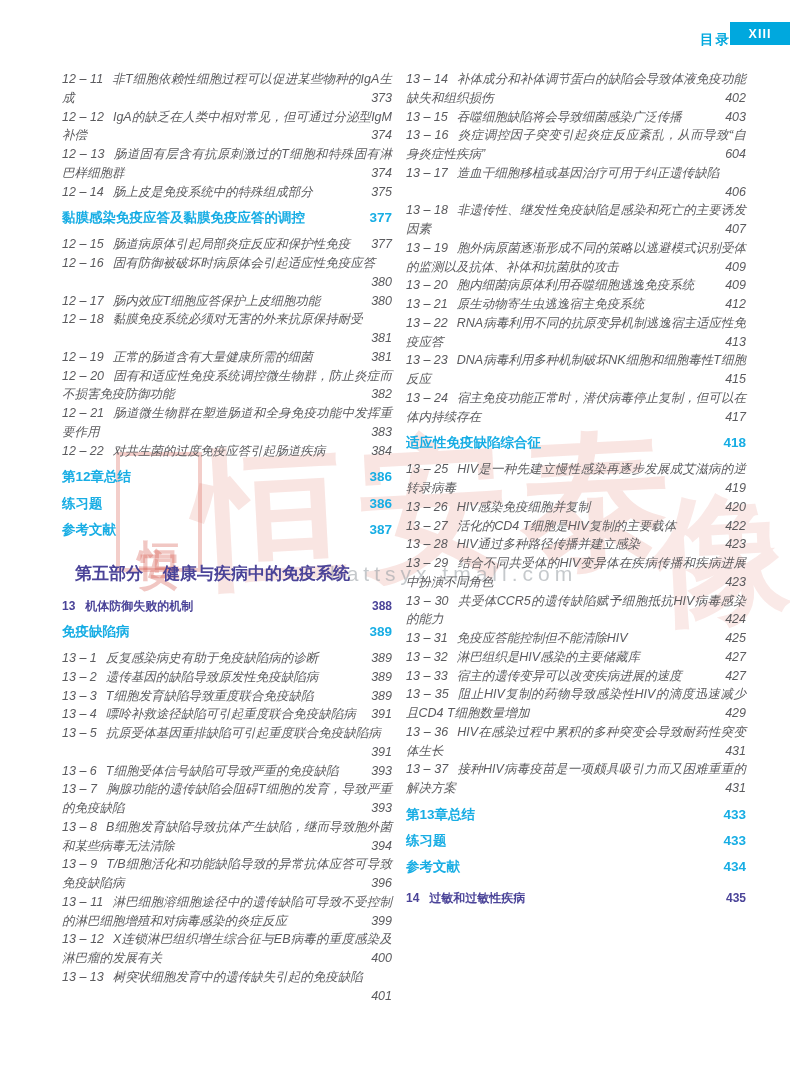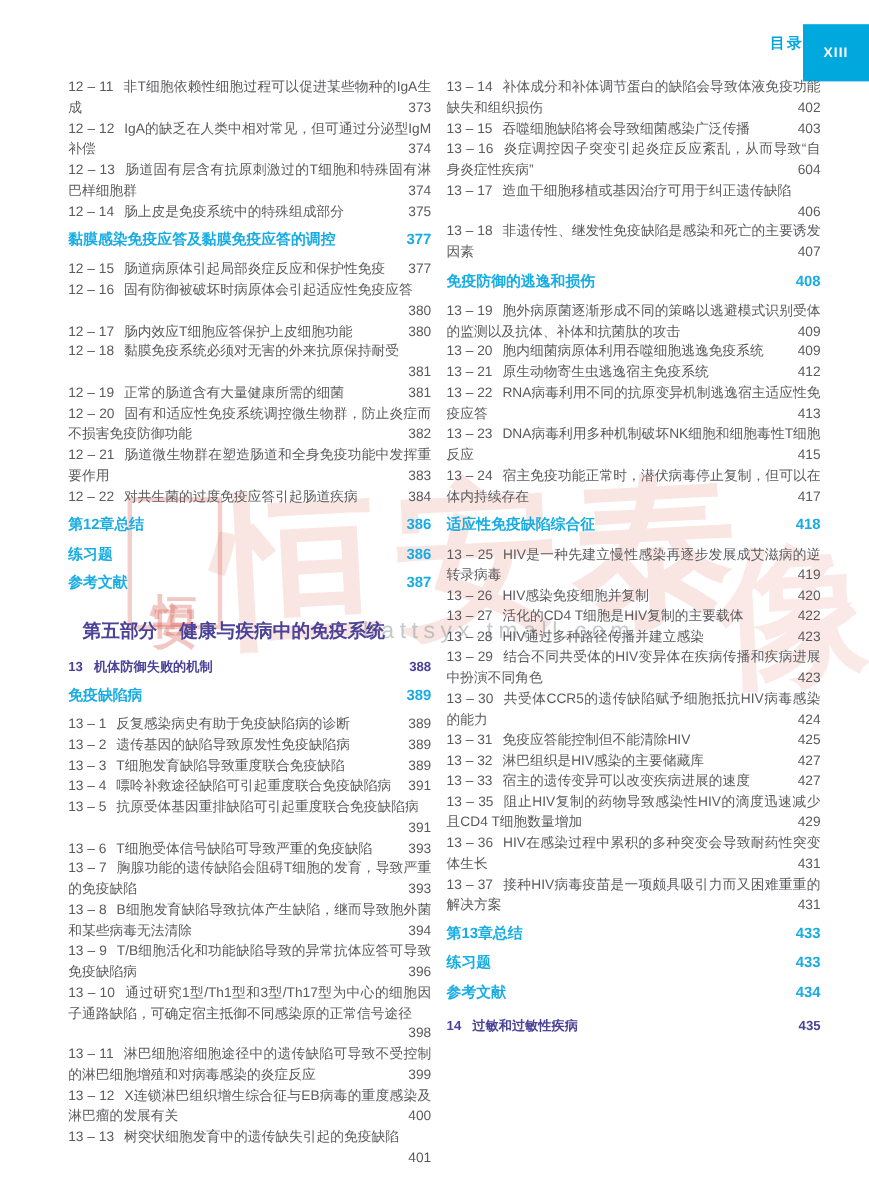--- a/index.html
+++ b/index.html
@@ -16,21 +16,21 @@
     background:#ffffff;
     overflow:hidden;
     font-family:"Liberation Sans","DejaVu Sans",sans-serif;
   }
   
   .hdr-label{
     position:absolute;top:31px;right:59px;
     color:var(--cyan);font-size:13.5px;font-weight:bold;letter-spacing:2px;
   }
   .pagebox{
-    position:absolute;top:22px;right:0;width:60px;height:52px;
+    position:absolute;top:22px;right:0;width:60px;height:23px;
     background:var(--cyan);color:#fff;
     display:flex;align-items:center;justify-content:center;
     font-size:12.5px;font-weight:bold;letter-spacing:1px;
   }
   
   .watermark{position:absolute;inset:0;pointer-events:none;z-index:0;}
   .wm-seal{
     position:absolute;left:116px;top:452px;width:78px;height:112px;
     border:4px solid rgba(214,92,80,.30);
     color:rgba(214,92,80,.34);
@@ -60,21 +60,21 @@
     position:absolute;top:70px;z-index:1;
     font-size:12.5px;line-height:1.5;
     color:var(--body-text);
     text-align:justify;
   }
   #col-left{left:62px;width:330px;}
   #col-right{left:406px;width:340px;}
   .toc-item::after{content:"";display:block;clear:both;}
   .lbl{margin-right:9px;}
   .pg{float:right;margin-left:10px;}
-  .entry{margin:0;}
+  .entry{margin:0;font-style:italic;}
   .section{
     color:var(--section-cyan);font-weight:bold;
     font-size:13.5px;line-height:1.35;margin:8px 0;
   }
   .part{
     color:var(--purple);font-weight:bold;
     font-size:17px;line-height:1.3;margin:24px 13px 4px;
   }
   .part .lbl{margin-right:20px;}
   .chapter{
@@ -122,32 +122,30 @@
       <div class="toc-item section"><span class="ttl">免疫缺陷病</span><span class="pg">389</span></div>
       <div class="toc-item entry"><span class="lbl">13 – 1</span><span class="ttl">反复感染病史有助于免疫缺陷病的诊断</span><span class="pg">389</span></div>
       <div class="toc-item entry"><span class="lbl">13 – 2</span><span class="ttl">遗传基因的缺陷导致原发性免疫缺陷病</span><span class="pg">389</span></div>
       <div class="toc-item entry"><span class="lbl">13 – 3</span><span class="ttl">T细胞发育缺陷导致重度联合免疫缺陷</span><span class="pg">389</span></div>
       <div class="toc-item entry"><span class="lbl">13 – 4</span><span class="ttl">嘌呤补救途径缺陷可引起重度联合免疫缺陷病</span><span class="pg">391</span></div>
       <div class="toc-item entry"><span class="lbl">13 – 5</span><span class="ttl">抗原受体基因重排缺陷可引起重度联合免疫缺陷病</span><span class="pg">391</span></div>
       <div class="toc-item entry"><span class="lbl">13 – 6</span><span class="ttl">T细胞受体信号缺陷可导致严重的免疫缺陷</span><span class="pg">393</span></div>
       <div class="toc-item entry"><span class="lbl">13 – 7</span><span class="ttl">胸腺功能的遗传缺陷会阻碍T细胞的发育，导致严重的免疫缺陷</span><span class="pg">393</span></div>
       <div class="toc-item entry"><span class="lbl">13 – 8</span><span class="ttl">B细胞发育缺陷导致抗体产生缺陷，继而导致胞外菌和某些病毒无法清除</span><span class="pg">394</span></div>
       <div class="toc-item entry"><span class="lbl">13 – 9</span><span class="ttl">T/B细胞活化和功能缺陷导致的异常抗体应答可导致免疫缺陷病</span><span class="pg">396</span></div>
-      <div class="toc-item entry"><span class="lbl">13 – 10</span><span class="ttl">通过研究1型/Th1型和3型/Th17型为中心的细胞因子通路缺陷，可确定宿主抵御不同感染原的正常信号途径</span><span class="pg">398</span></div>
       <div class="toc-item entry"><span class="lbl">13 – 11</span><span class="ttl">淋巴细胞溶细胞途径中的遗传缺陷可导致不受控制的淋巴细胞增殖和对病毒感染的炎症反应</span><span class="pg">399</span></div>
       <div class="toc-item entry"><span class="lbl">13 – 12</span><span class="ttl">X连锁淋巴组织增生综合征与EB病毒的重度感染及淋巴瘤的发展有关</span><span class="pg">400</span></div>
       <div class="toc-item entry"><span class="lbl">13 – 13</span><span class="ttl">树突状细胞发育中的遗传缺失引起的免疫缺陷</span><span class="pg">401</span></div>
     </div>
   <div class="col" id="col-right">
       <div class="toc-item entry"><span class="lbl">13 – 14</span><span class="ttl">补体成分和补体调节蛋白的缺陷会导致体液免疫功能缺失和组织损伤</span><span class="pg">402</span></div>
       <div class="toc-item entry"><span class="lbl">13 – 15</span><span class="ttl">吞噬细胞缺陷将会导致细菌感染广泛传播</span><span class="pg">403</span></div>
       <div class="toc-item entry"><span class="lbl">13 – 16</span><span class="ttl">炎症调控因子突变引起炎症反应紊乱，从而导致“自身炎症性疾病”</span><span class="pg">604</span></div>
       <div class="toc-item entry"><span class="lbl">13 – 17</span><span class="ttl">造血干细胞移植或基因治疗可用于纠正遗传缺陷</span><span class="pg">406</span></div>
       <div class="toc-item entry"><span class="lbl">13 – 18</span><span class="ttl">非遗传性、继发性免疫缺陷是感染和死亡的主要诱发因素</span><span class="pg">407</span></div>
-      <div class="toc-item section"><span class="ttl">免疫防御的逃逸和损伤</span><span class="pg">408</span></div>
       <div class="toc-item entry"><span class="lbl">13 – 19</span><span class="ttl">胞外病原菌逐渐形成不同的策略以逃避模式识别受体的监测以及抗体、补体和抗菌肽的攻击</span><span class="pg">409</span></div>
       <div class="toc-item entry"><span class="lbl">13 – 20</span><span class="ttl">胞内细菌病原体利用吞噬细胞逃逸免疫系统</span><span class="pg">409</span></div>
       <div class="toc-item entry"><span class="lbl">13 – 21</span><span class="ttl">原生动物寄生虫逃逸宿主免疫系统</span><span class="pg">412</span></div>
       <div class="toc-item entry"><span class="lbl">13 – 22</span><span class="ttl">RNA病毒利用不同的抗原变异机制逃逸宿主适应性免疫应答</span><span class="pg">413</span></div>
       <div class="toc-item entry"><span class="lbl">13 – 23</span><span class="ttl">DNA病毒利用多种机制破坏NK细胞和细胞毒性T细胞反应</span><span class="pg">415</span></div>
       <div class="toc-item entry"><span class="lbl">13 – 24</span><span class="ttl">宿主免疫功能正常时，潜伏病毒停止复制，但可以在体内持续存在</span><span class="pg">417</span></div>
       <div class="toc-item section"><span class="ttl">适应性免疫缺陷综合征</span><span class="pg">418</span></div>
       <div class="toc-item entry"><span class="lbl">13 – 25</span><span class="ttl">HIV是一种先建立慢性感染再逐步发展成艾滋病的逆转录病毒</span><span class="pg">419</span></div>
       <div class="toc-item entry"><span class="lbl">13 – 26</span><span class="ttl">HIV感染免疫细胞并复制</span><span class="pg">420</span></div>
       <div class="toc-item entry"><span class="lbl">13 – 27</span><span class="ttl">活化的CD4 T细胞是HIV复制的主要载体</span><span class="pg">422</span></div>

